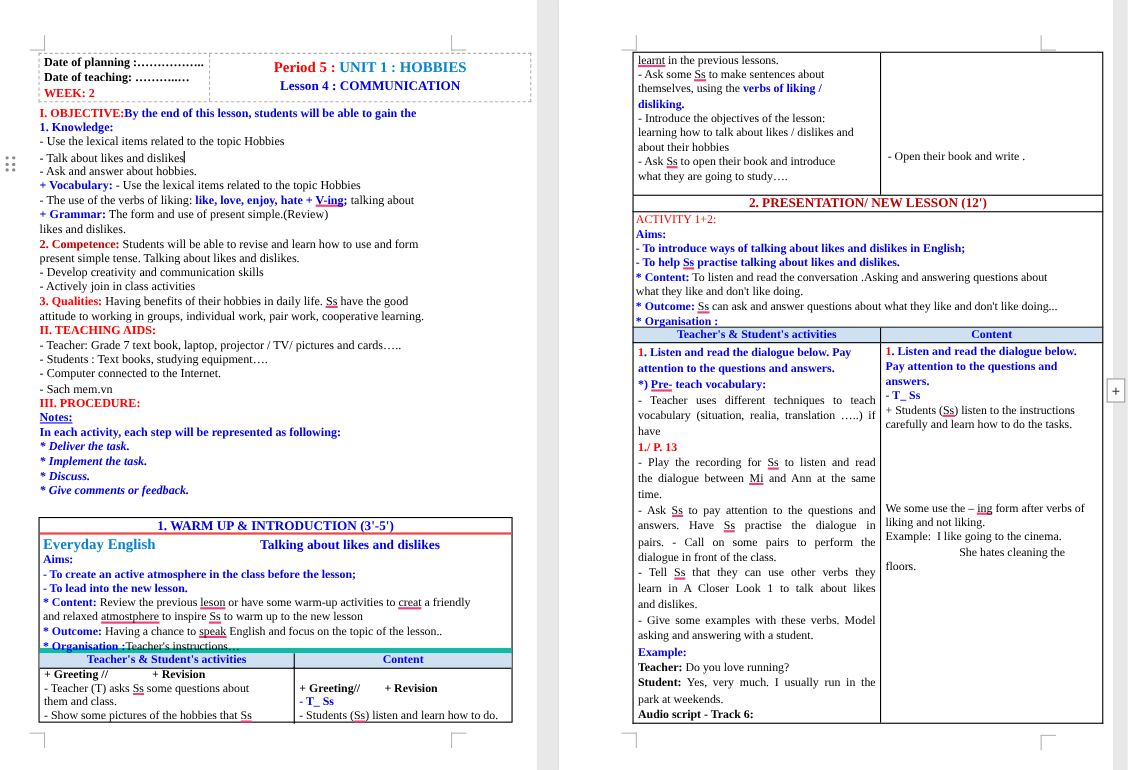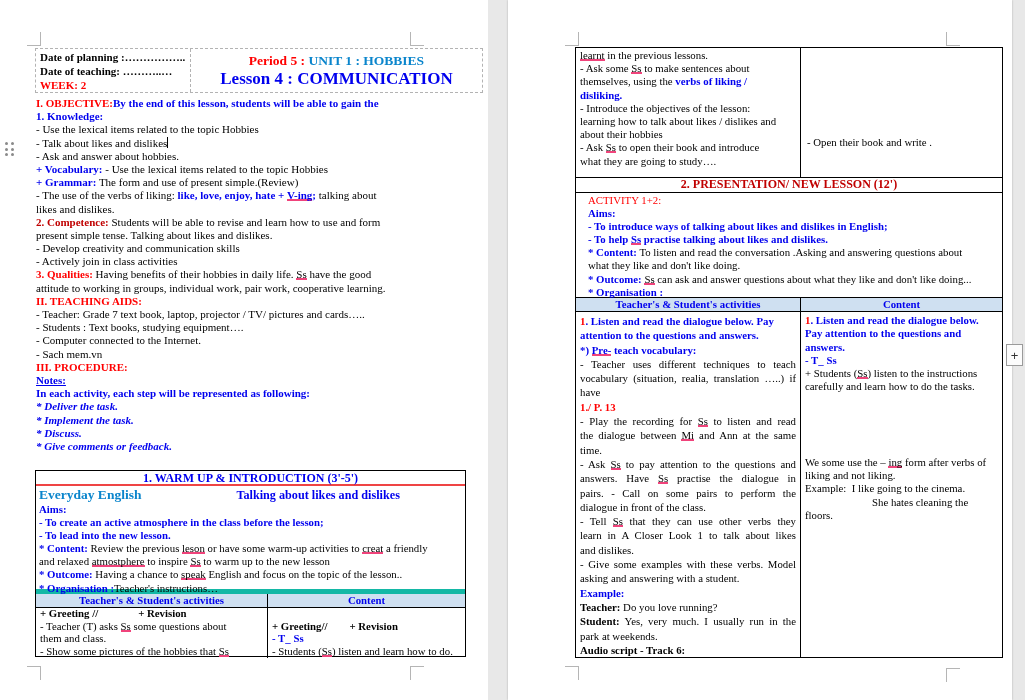--- a/index.html
+++ b/index.html
@@ -16,21 +16,21 @@
   .bb{color:var(--blue);font-weight:bold;}
   .bi{color:var(--blue);font-weight:bold;font-style:italic;}
   .r{color:var(--red);}
   .rb{color:var(--red);font-weight:bold;}
   .drb{color:var(--dark-red);font-weight:bold;text-align:center;}
   .ab{color:var(--azure);font-weight:bold;}
   .az1{color:var(--azure);font-weight:bold;}
   .u{text-decoration:underline;}
   .pu{background-image:linear-gradient(var(--pink-underline),var(--pink-underline));
       background-size:100% 2px;background-position:0 100%;background-repeat:no-repeat;}
-  .t1{font-size:13.5px;} .t2{font-size:17px;}
+  .t1{font-size:13.5px;} .t2{font-size:12px;}
   .lg{font-size:13.5px;} .md{font-size:12.2px;}
   .sp95{display:inline-block;width:95px;} .sp40{display:inline-block;width:40px;} .sp22{display:inline-block;width:22px;}
   .caret{display:inline-block;width:1px;height:11px;background:#000;vertical-align:-1px;}
   
   #meta{position:absolute;left:35px;top:48px;width:448px;height:45px;border:1px dashed #b3b3b3;display:flex;box-sizing:border-box;}
   #meta .c1{width:155px;border-right:1px dashed #b3b3b3;padding:1px 4px;box-sizing:border-box;}
   #meta .c1 .line{height:14px;line-height:14px;font-size:11px;}
   #meta .c2{flex:1;text-align:center;padding-top:3px;}
   #meta .c2 .line{height:17.5px;line-height:17.5px;}
   
@@ -50,21 +50,21 @@
   #wtable .crow{display:flex;height:50px;box-sizing:border-box;align-items:flex-end;}
   #wtable .crow .cc1{width:232px;border-right:1px solid #000;padding:1px 4px;box-sizing:border-box;}
   #wtable .crow .cc2{flex:1;padding:1px 4px;box-sizing:border-box;}
   #wtable .crow .line{height:12.5px;line-height:12.5px;}
   
   #cont{position:absolute;left:575px;top:47px;width:428px;height:131px;border:1px solid #000;display:flex;box-sizing:border-box;}
   #cont .lc{width:225px;border-right:1px solid #000;padding:1px 4px;box-sizing:border-box;}
   #cont .rc{flex:1;padding:88px 4px 0 6px;box-sizing:border-box;}
   #sechdr{position:absolute;left:575px;top:178px;width:428px;height:15px;border:1px solid #000;border-top:none;text-align:center;box-sizing:border-box;}
   #sechdr .line{height:14px;line-height:13px;font-size:12px;}
-  #actbox{position:absolute;left:575px;top:193px;width:428px;height:105px;border:1px solid #000;border-top:none;padding:1px 12px;box-sizing:border-box;}
+  #actbox{position:absolute;left:575px;top:193px;width:428px;height:105px;border:1px solid #000;border-top:none;padding:1px 2px;box-sizing:border-box;}
   #actbox .line{height:13.1px;line-height:13.1px;}
   #hrow2{position:absolute;left:575px;top:298px;width:428px;height:14px;border:1px solid #000;border-top:none;box-sizing:border-box;line-height:12px;}
   #hrow2 .h1{width:225px;border-right:1px solid #000;box-sizing:border-box;}
   #hrow2 .h2{flex:1;}
   #main{position:absolute;left:575px;top:312px;width:428px;height:346px;border:1px solid #000;border-top:none;display:flex;box-sizing:border-box;}
   #main .lc{width:225px;border-right:1px solid #000;padding:2px 4px;box-sizing:border-box;}
   #main .lc .line{height:14.3px;line-height:14.3px;}
   #main .rc{flex:1;padding:2px 3px 0 4px;box-sizing:border-box;}
   #main .rc .line{height:13.3px;line-height:13.3px;}
   #main .spacer{height:62px;}
@@ -101,22 +101,22 @@
         </div>
     </div>
 
     <div id="p1body">
         <div class="line"><span class="rb">I. OBJECTIVE:</span><span class="bb">By the end of this lesson, students will be able to gain the</span></div>
         <div class="line"><span class="bb">1. Knowledge:</span></div>
         <div class="line"><span>- Use the lexical items related to the topic Hobbies</span></div>
         <div class="line"><span>- Talk about likes and dislikes</span><span class="caret"></span></div>
         <div class="line"><span>- Ask and answer about hobbies.</span></div>
         <div class="line"><span class="bb">+ Vocabulary:</span><span> - Use the lexical items related to the topic Hobbies</span></div>
+        <div class="line"><span>- The use of  the verbs of liking: </span><span class="bb">like, love, enjoy, hate + </span><span class="bb pu">V-ing</span><span class="bb">;</span><span> talking about</span></div>
         <div class="line"><span class="bb">+ Grammar:</span><span> The form and use of present simple.(Review)</span></div>
-        <div class="line"><span>- The use of  the verbs of liking: </span><span class="bb">like, love, enjoy, hate + </span><span class="bb pu">V-ing</span><span class="bb">;</span><span> talking about</span></div>
         <div class="line"><span>likes and dislikes.</span></div>
         <div class="line"><span class="drb">2. Competence:</span><span> Students will be able to revise and learn how to use and form</span></div>
         <div class="line"><span>present simple tense. Talking about likes and dislikes.</span></div>
         <div class="line"><span>- Develop creativity and communication skills</span></div>
         <div class="line"><span>- Actively join in class activities</span></div>
         <div class="line"><span class="rb">3. Qualities:</span><span> Having benefits of their hobbies in daily life. </span><span class="pu">Ss</span><span> have the good</span></div>
         <div class="line"><span>attitude to working in groups, individual work, pair work, cooperative learning.</span></div>
         <div class="line"><span class="rb">II. TEACHING AIDS:</span></div>
         <div class="line"><span>- Teacher: Grade 7 text book, laptop, projector / TV/ pictures and cards…..</span></div>
         <div class="line"><span>- Students : Text books, studying equipment….</span></div>

